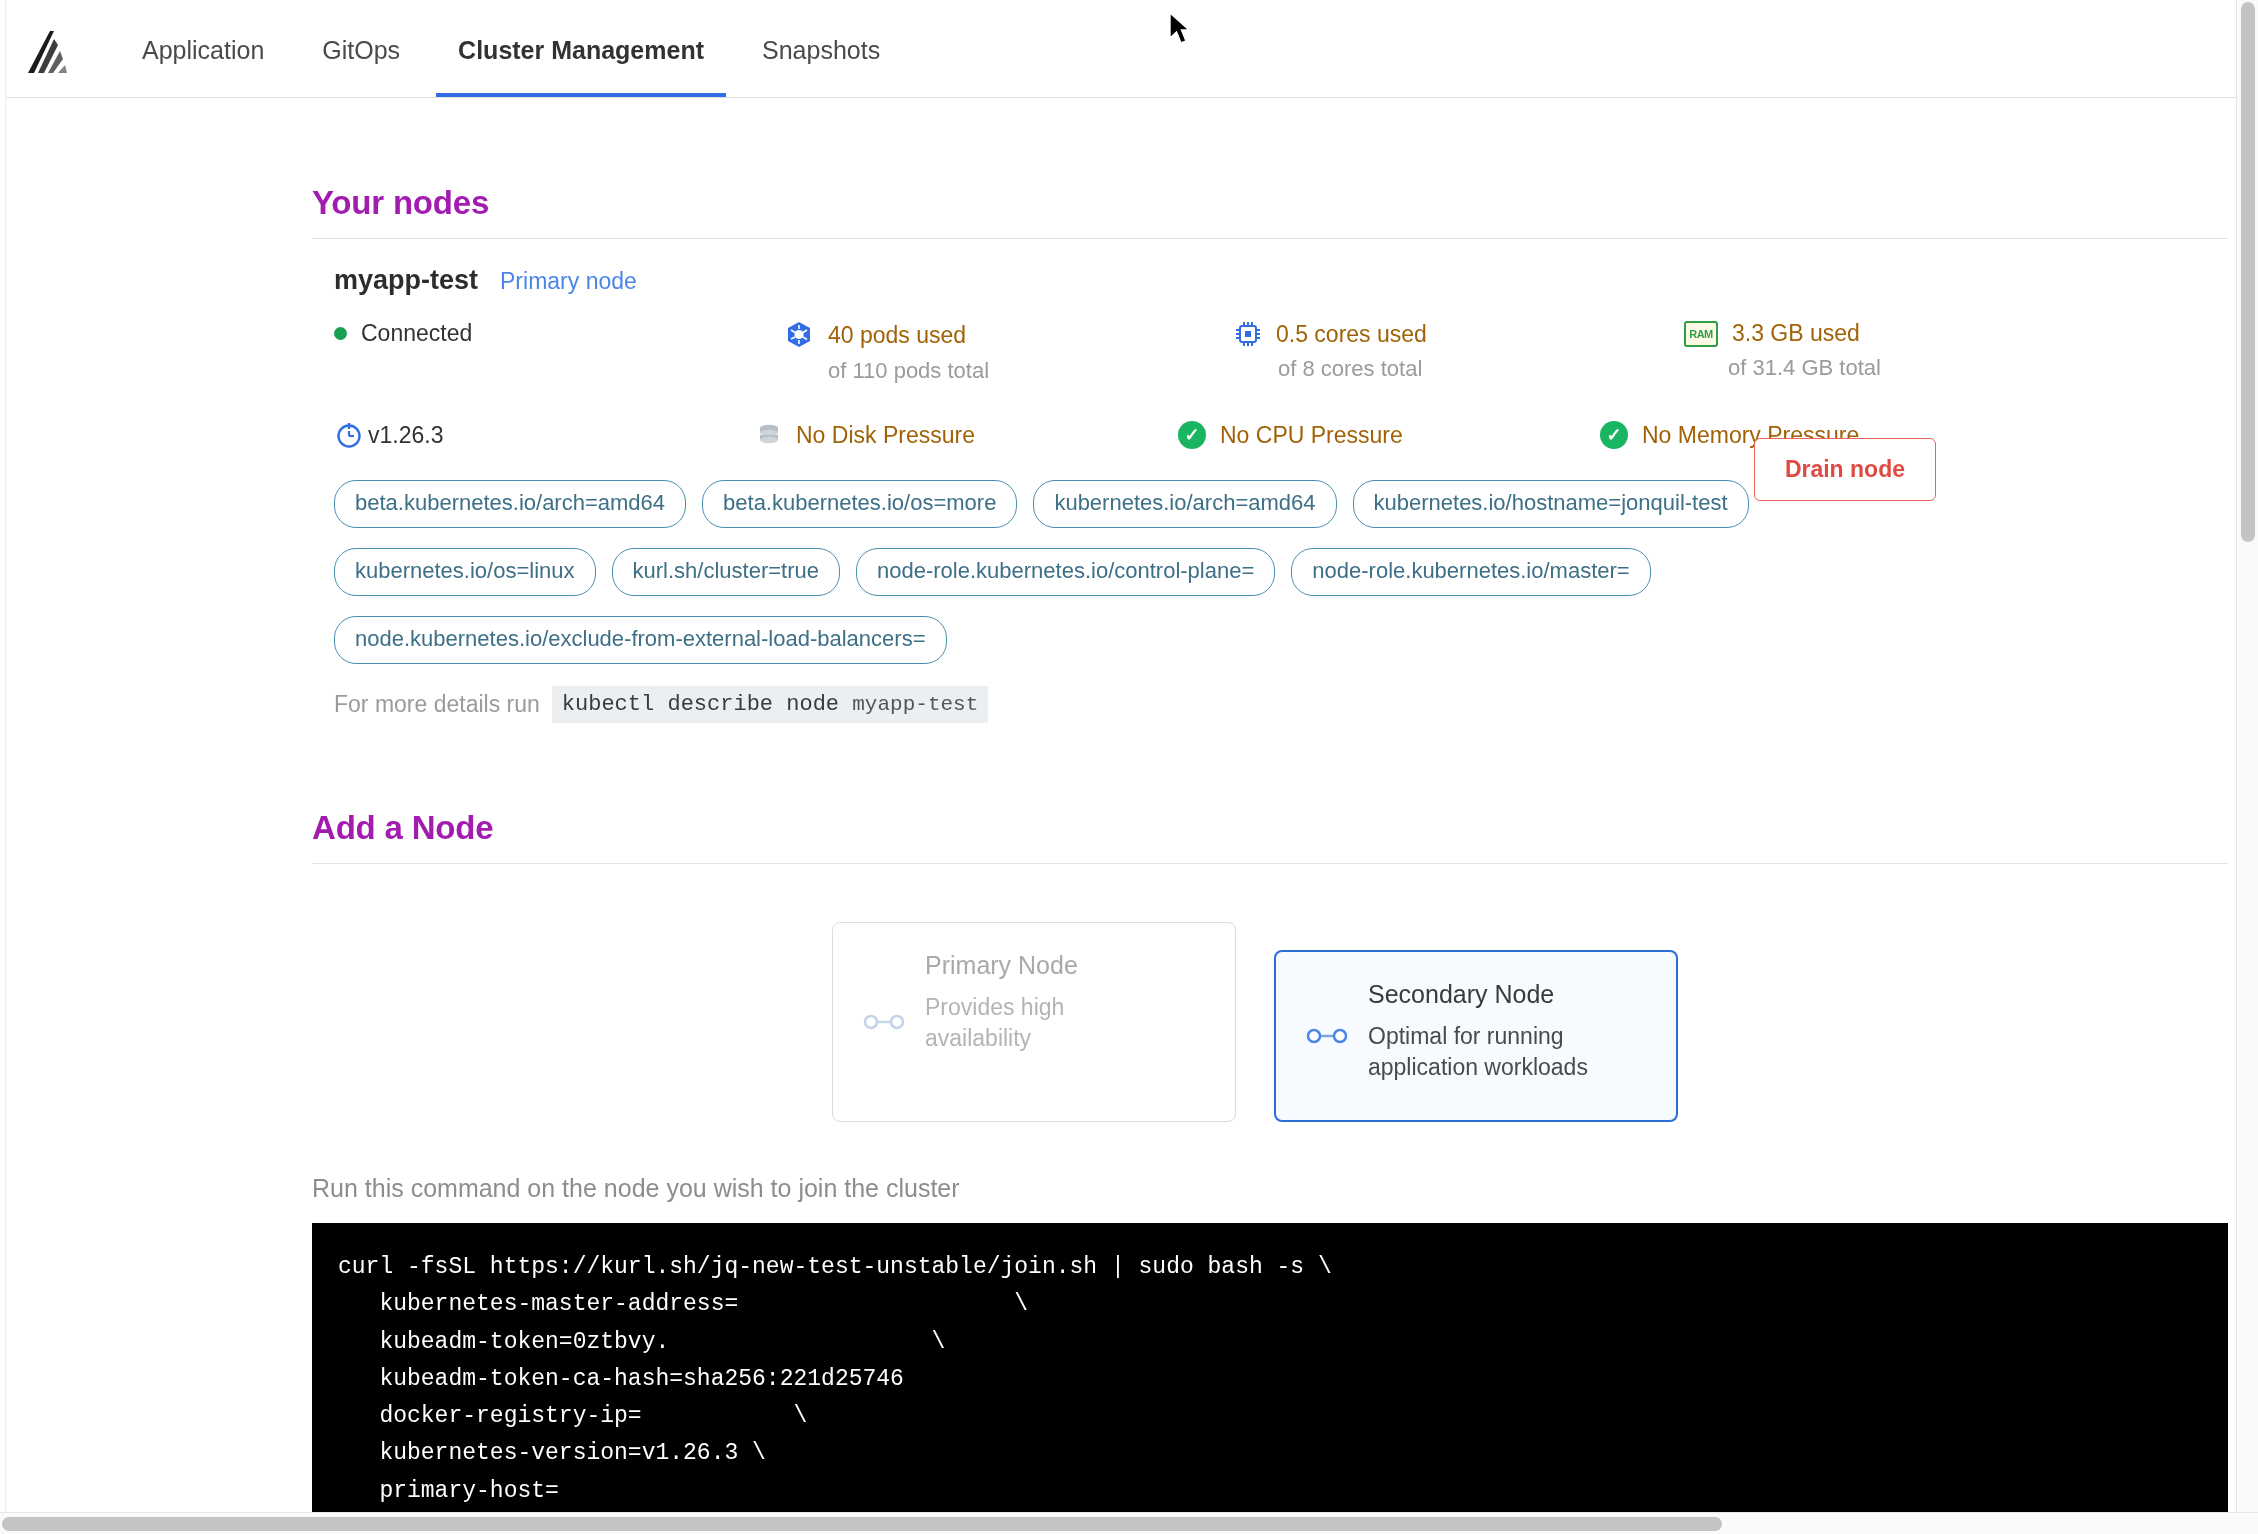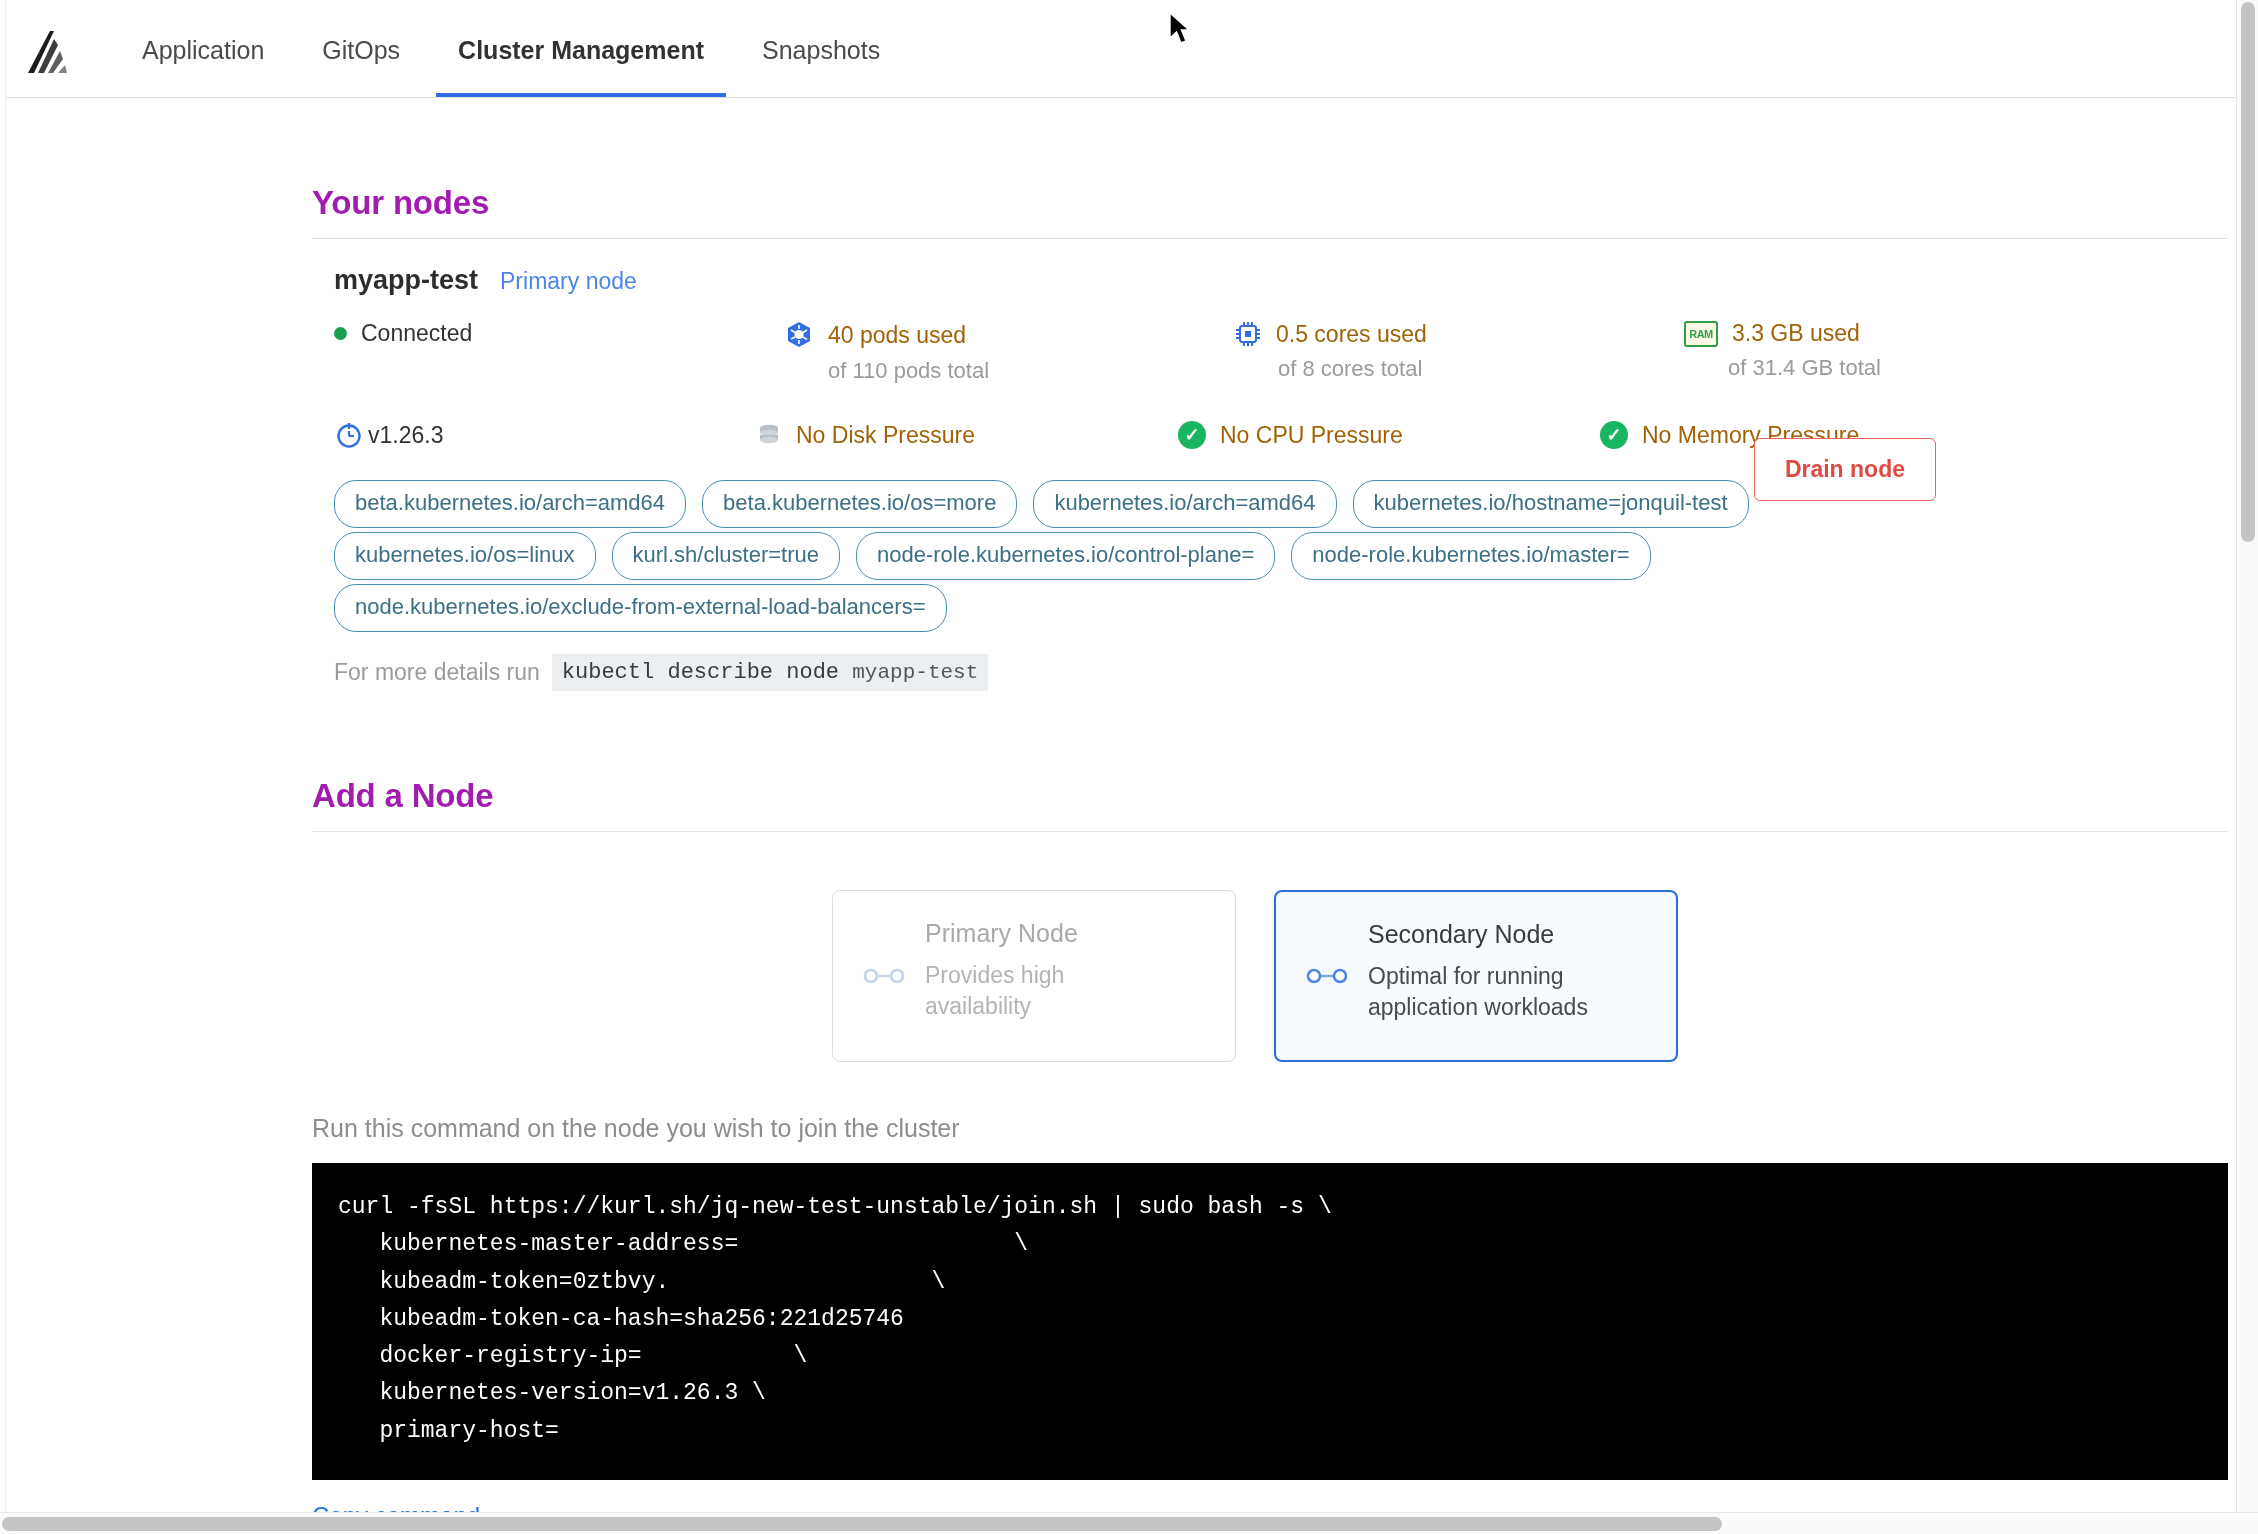--- a/index.html
+++ b/index.html
@@ -100,21 +100,21 @@
     background: #fdfbe6;
   }
   .check {
     width: 28px; height: 28px; border-radius: 50%; background: #19b562;
     display: flex; align-items: center; justify-content: center;
     color: #fff; font-size: 18px; font-weight: 700;
   }
 
   
   .tags { margin-top: 30px; max-width: 1560px; }
-  .tagrow { display: flex; gap: 16px; margin-bottom: 4px; flex-wrap: nowrap; }
+  .tagrow { display: flex; gap: 16px; margin-bottom: 20px; flex-wrap: nowrap; }
   .tag {
     border: 1px solid #4a8fb0;
     border-radius: 22px;
     padding: 9px 20px 11px 20px;
     font-size: 22px;
     color: #3d6f86;
     white-space: nowrap;
     background: #fff;
   }
 
@@ -159,21 +159,21 @@
     width: 404px;
     min-height: 172px;
     border: 1px solid #dcdcdc;
     border-radius: 8px;
     padding: 28px 30px;
     display: flex;
     gap: 20px;
     cursor: pointer;
     background: #fff;
   }
-  .nodecard.selected { border: 2px solid #2a6dd4; background: #f7fbff; }
+  .nodecard.selected { border: 2px solid #2a6dd4; background: #f7fbff; margin-top: 28px; }
   .nodecard .cardtitle { font-size: 25px; color: #3a3a3a; margin-bottom: 12px; }
   .nodecard.disabled .cardtitle { color: #a9a9a9; }
   .nodecard .carddesc { font-size: 23px; color: #4a4a4a; line-height: 1.35; max-width: 250px; }
   .nodecard.disabled .carddesc { color: #b4b4b4; }
 
   .run-label { font-size: 25px; color: #8d8d8d; margin: 52px 0 20px 0; }
 
   .term {
     background: #000;
     color: #fff;

